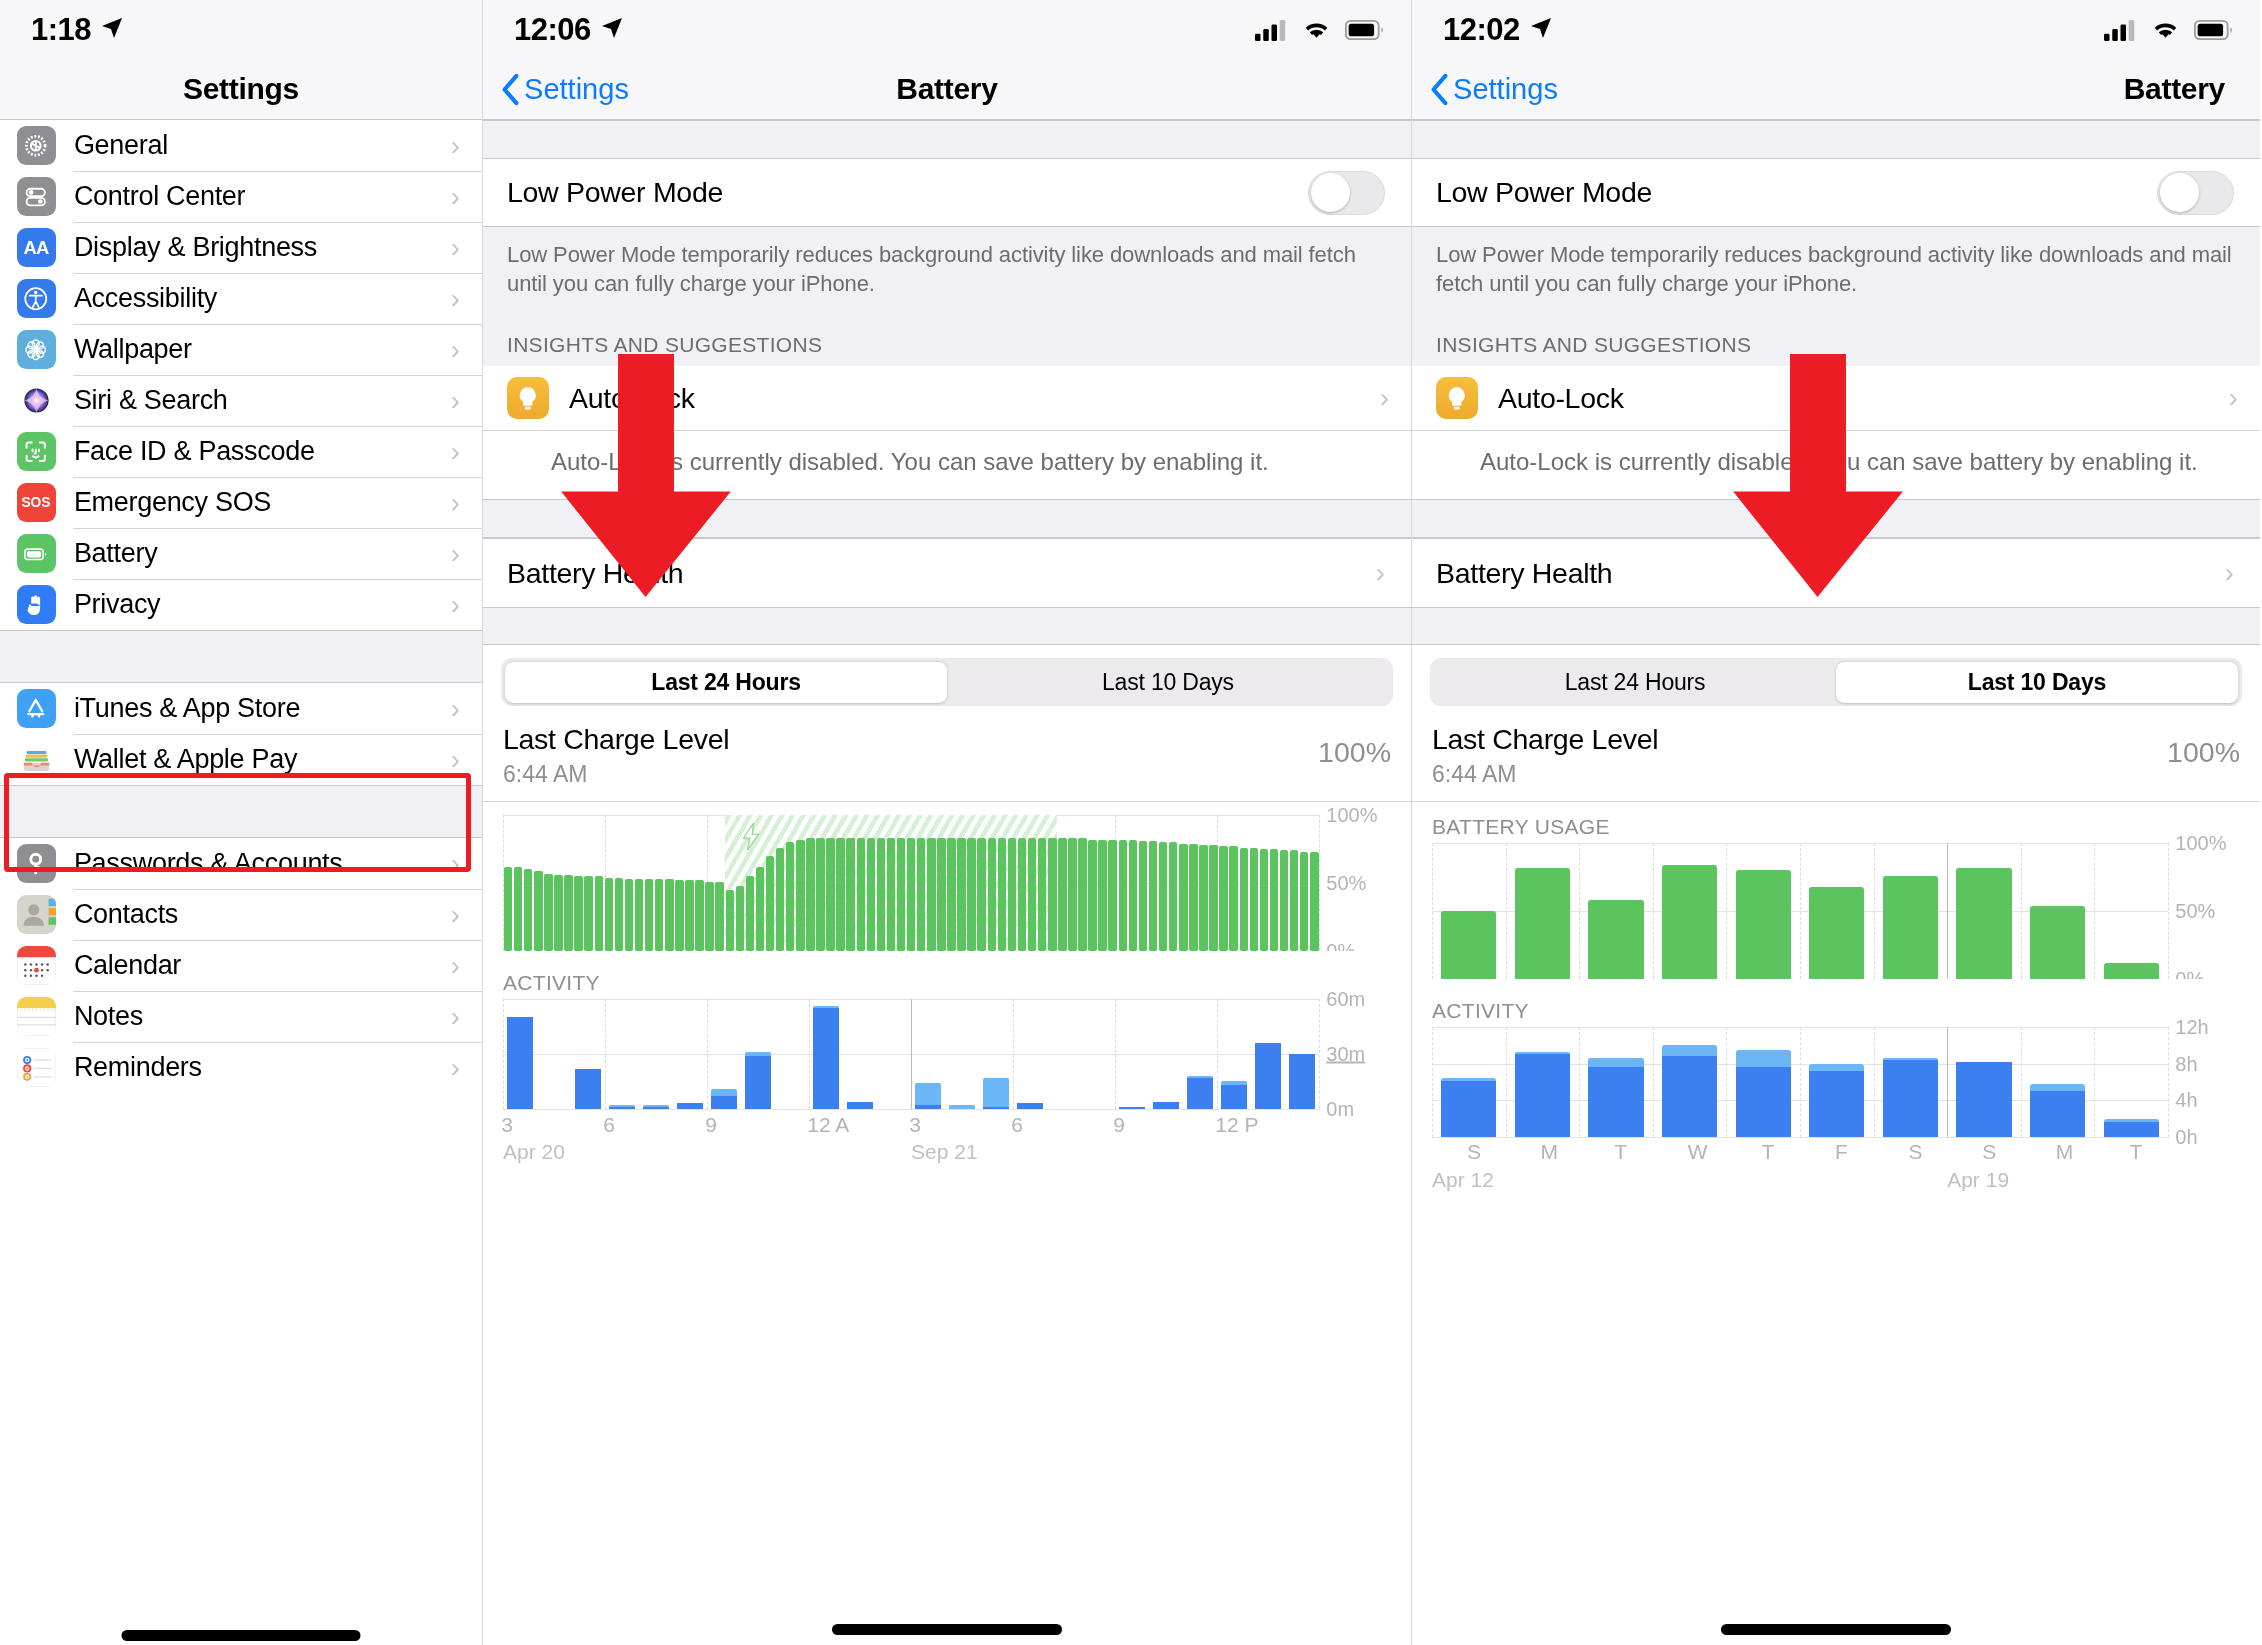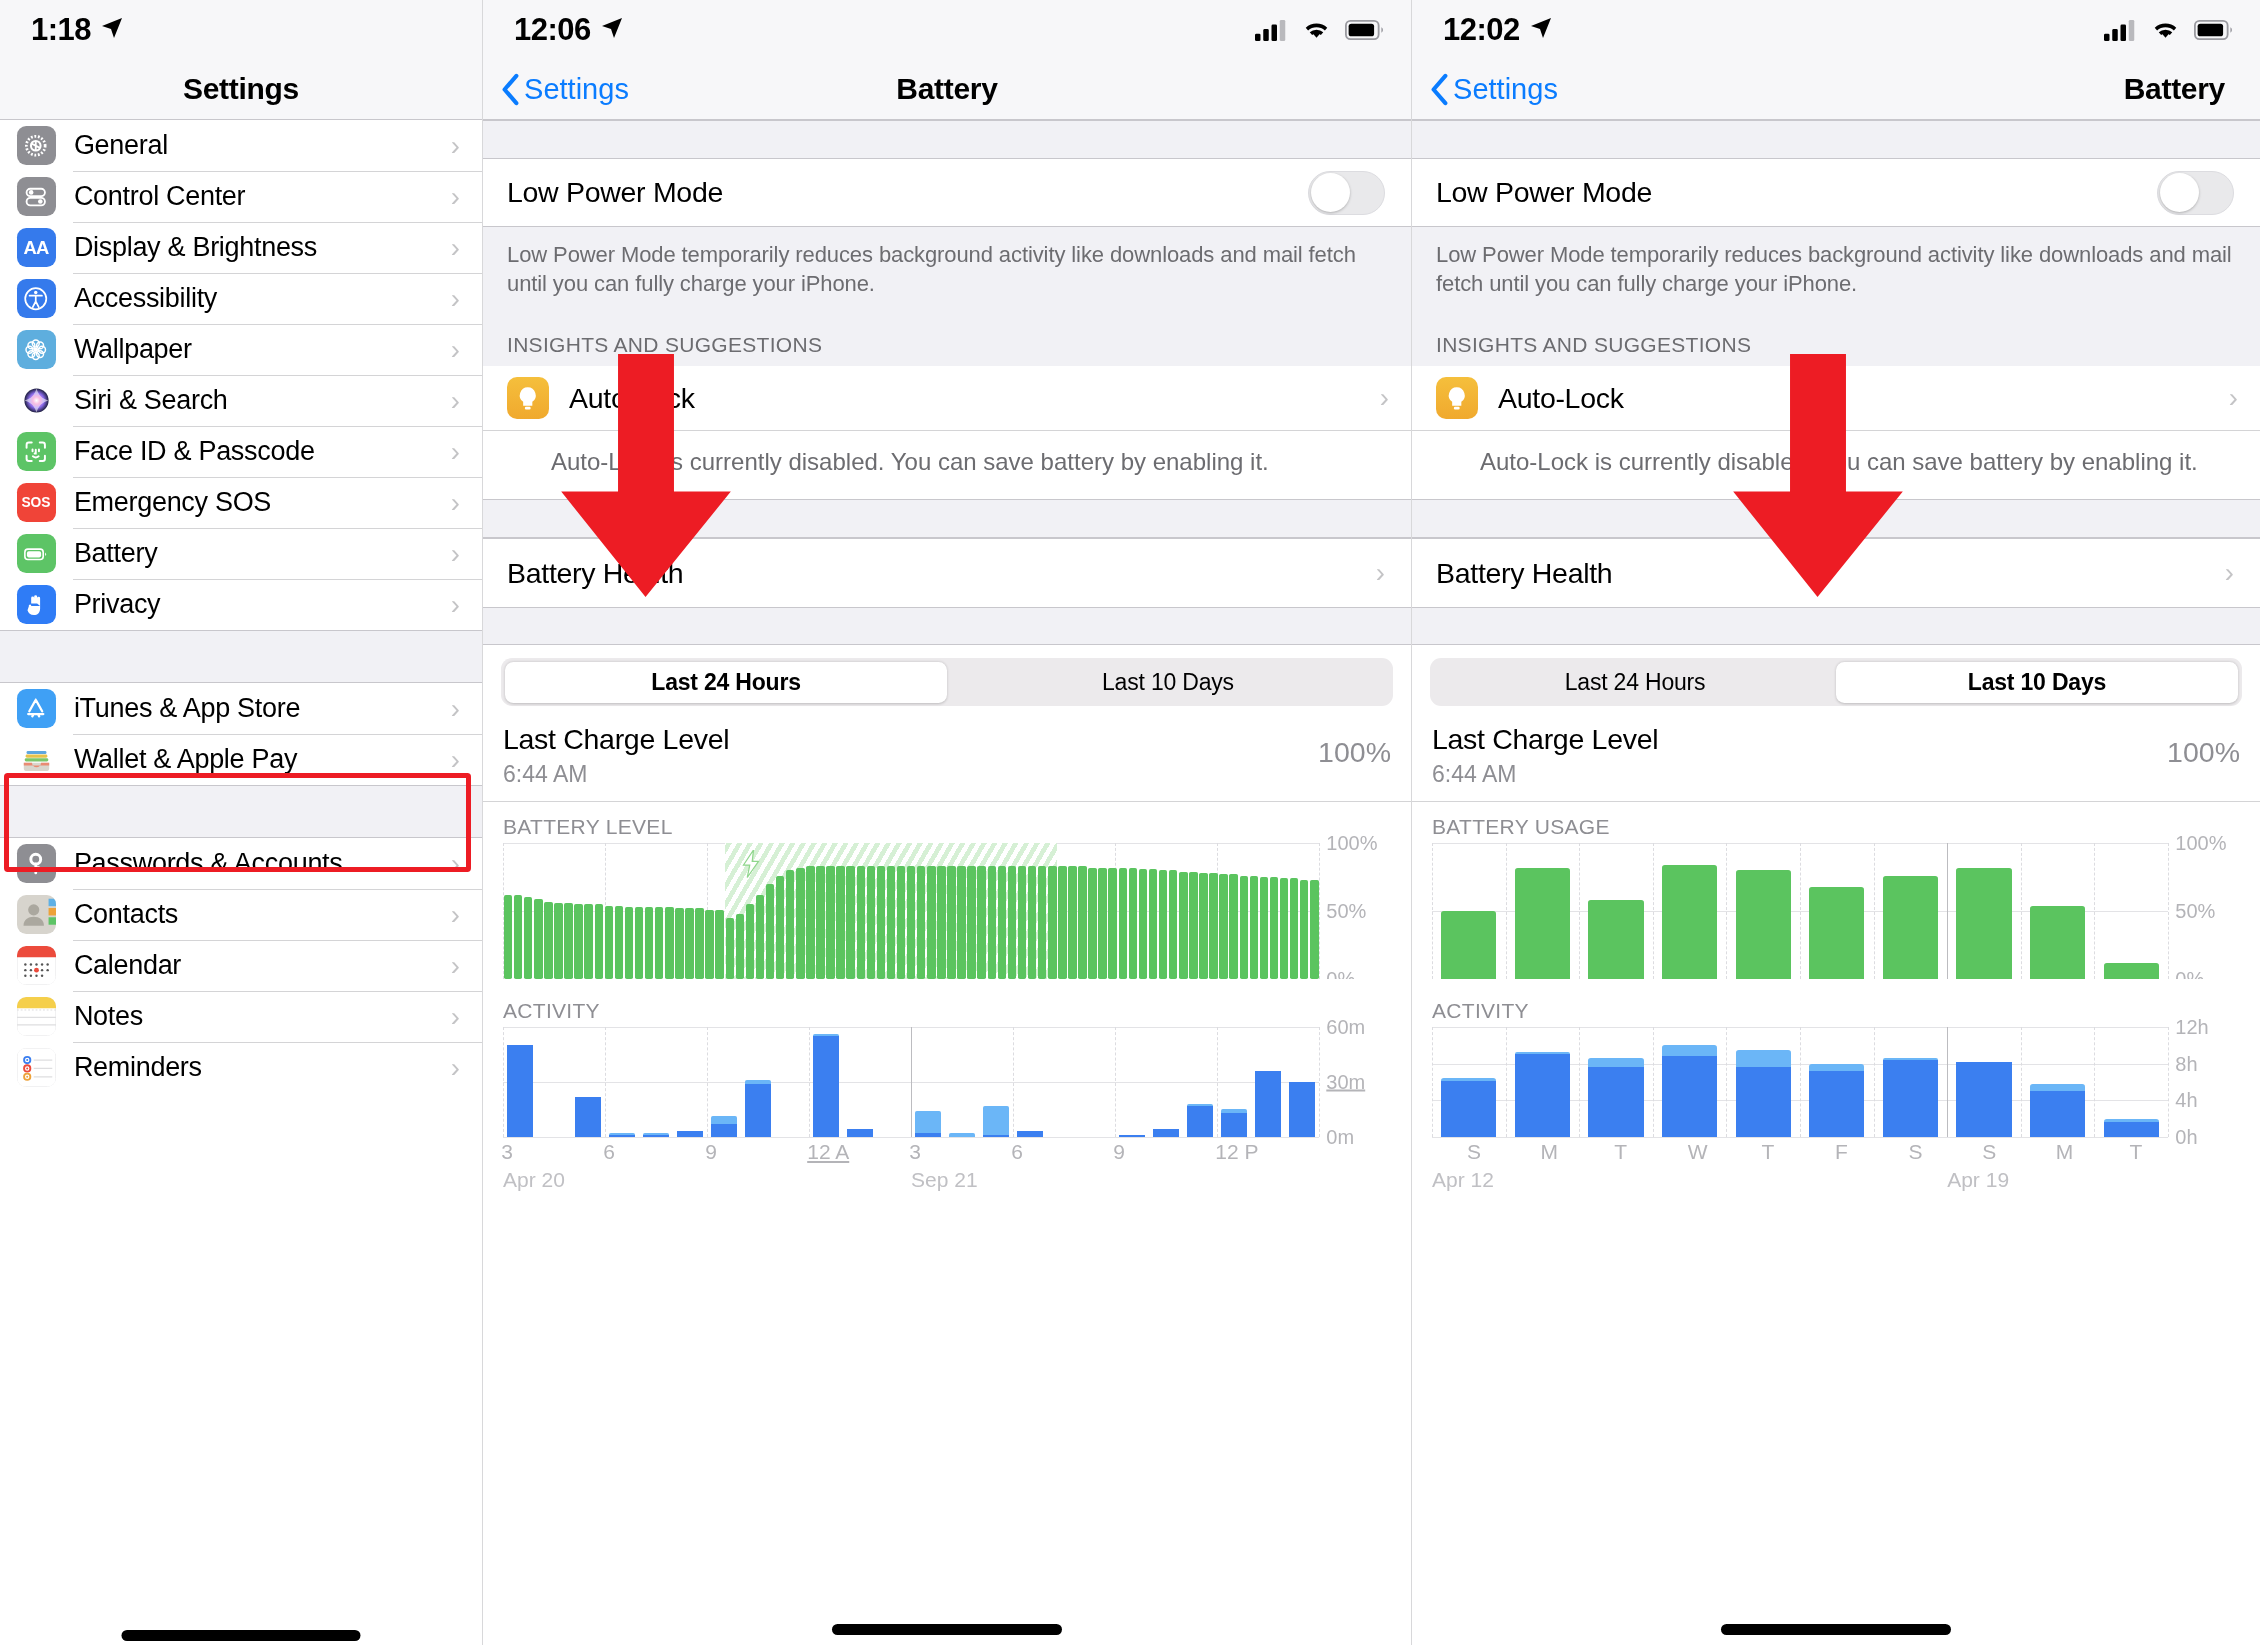--- a/index.html
+++ b/index.html
@@ -485,21 +485,20 @@
 
     <div class="lc">
       <div>
         <div class="lc-title">Last Charge Level</div>
         <div class="lc-sub">6:44 AM</div>
       </div>
       <div class="lc-pct">100%</div>
     </div>
 
     <div class="chart-block">
-      <div class="chart-head">BATTERY LEVEL</div>
       <div class="chart-row">
         <div class="plot" id="mid-level-plot" style="height:136px;">
             <div class="grid-h" style="top: 136px;"></div>
             <div class="grid-h" style="top: 68px;"></div>
             <div class="grid-h" style="top: 0px;"></div>
             <div class="grid-v" style="left: 0%;"></div>
             <div class="grid-v" style="left: 12.5%;"></div>
             <div class="grid-v" style="left: 25%;"></div>
             <div class="grid-v" style="left: 37.5%;"></div>
             <div class="grid-v solid" style="left: 50%;"></div>
@@ -716,21 +715,21 @@
                 <div style="flex: 1 1 0%; margin: 0px 3.7px; display: flex; flex-direction: column; justify-content: flex-end;">
                   <div style="height: 0px; background: rgb(107, 182, 247); border-radius: 1.8px 1.8px 0px 0px;"></div>
                   <div style="height: 55px; background: rgb(59, 127, 240);"></div>
                 </div>
               </div>
             </div>
           <div class="tick-row" id="mid-act-ticks">
               <div class="tick" style="left: 0%; top: 3.7px;">3</div>
               <div class="tick" style="left: 12.5%; top: 3.7px;">6</div>
               <div class="tick" style="left: 25%; top: 3.7px;">9</div>
-              <div class="tick" style="left: 37.5%; top: 3.7px; text-decoration: underline;">12 A</div>
+              <div class="tick" style="left: 37.5%; top: 3.7px;">12 A</div>
               <div class="tick" style="left: 50%; top: 3.7px;">3</div>
               <div class="tick" style="left: 62.5%; top: 3.7px;">6</div>
               <div class="tick" style="left: 75%; top: 3.7px;">9</div>
               <div class="tick" style="left: 87.5%; top: 3.7px;">12 P</div>
             </div>
           <div class="date-row" id="mid-act-dates">
               <div class="date" style="left: 0%; top: 0px;">Apr 20</div>
               <div class="date" style="left: 50%; top: 0px;">Sep 21</div>
             </div>
         </div>

